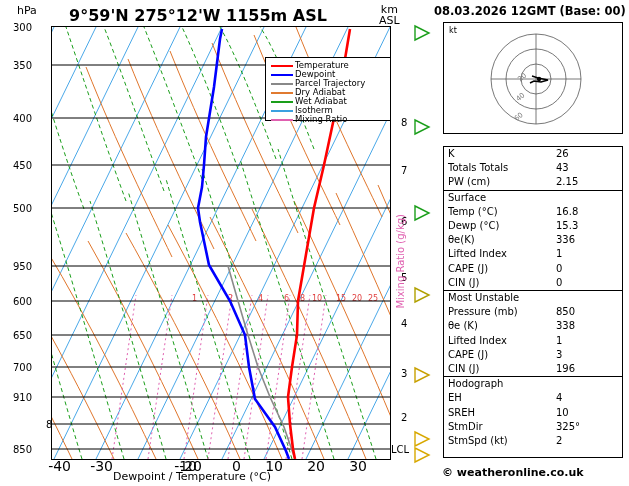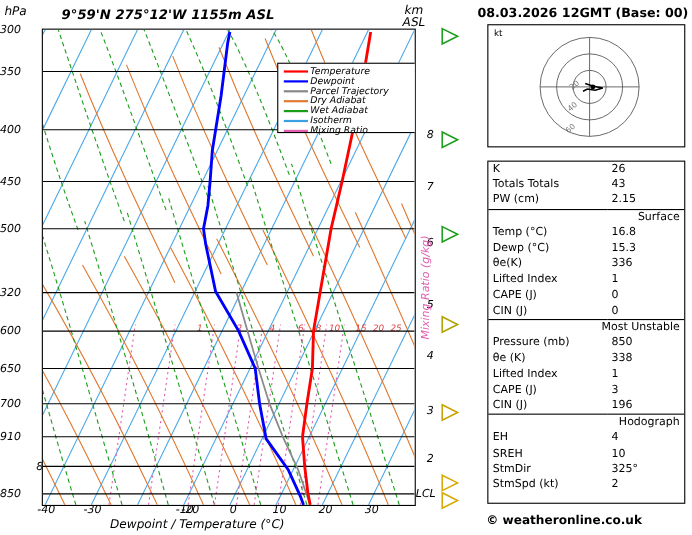--- a/index.html
+++ b/index.html
@@ -1,30 +1,30 @@
 <!DOCTYPE html>
 <html><head>
 <meta charset="utf-8">
 <style>
   html,body{margin:0;padding:0;}
   body{width:629px;height:486px;background:#ffffff;font-family:"DejaVu Sans","Liberation Sans",sans-serif;overflow:hidden;}
   #root{position:relative;width:629px;height:486px;}
   .abs{position:absolute;}
 
   
-  #skewt-panel{left:0;top:0;width:432px;height:378px;font-style:italic;}
+  #skewt-panel{left:13px;top:0;width:432px;height:378px;}
   #hpa-label{left:4px;top:4px;font-size:11px;color:#000;}
-  #title-main{left:56px;top:6px;font-size:12px;color:#000;font-weight:bold;}
+  #title-main{left:56px;top:6px;font-size:16px;color:#000;font-weight:bold;}
   #km-label{left:366px;top:4px;font-size:11px;color:#000;text-align:center;line-height:11px;}
 
   #plot{left:38px;top:26px;width:338px;height:432px;border:1px solid #000;background:#fff;overflow:hidden;}
   #plot svg{display:block;}
 
   .ytick{position:absolute;font-size:10px;color:#000;text-align:left;width:34px;}
-  .xtick{position:absolute;font-size:10px;color:#000;text-align:center;width:32px;}
+  .xtick{position:absolute;font-size:14px;color:#000;text-align:right;width:32px;}
   #xaxis-title{left:100px;top:470px;font-size:11px;color:#000;}
   #mixing-label{position:absolute;left:382px;top:214px;width:14px;font-size:10px;color:#e060b0;
       writing-mode:vertical-rl;transform:rotate(180deg);letter-spacing:0px;}
   #km-ticks div{position:absolute;font-size:10px;color:#000;}
   #lcl-label{position:absolute;left:378px;top:444px;font-size:10px;color:#000;}
 
   
   #legend{left:213px;top:30px;width:160px;height:62px;background:#fff;border:1px solid #000;}
   #legend table{border-collapse:collapse;margin:3px 0 0 3px;}
   #legend td{font-size:8.5px;color:#000;padding:0 0 0 2px;height:9px;line-height:9px;}
@@ -33,42 +33,42 @@
   
   #right-panel{left:434px;top:0;width:195px;height:385px;text-decoration:underline;}
   #date-header{left:0px;top:4px;font-size:11.5px;color:#000;font-weight:bold;}
   #hodo-box{left:9px;top:22px;width:178px;height:110px;border:1px solid #000;background:#fff;}
   #hodo-kt{left:5px;top:3px;font-size:8px;color:#000;}
 
   #info-box{left:9px;top:146px;width:178px;height:310px;border:1px solid #000;background:#fff;}
   #info-box table{width:100%;border-collapse:collapse;}
   #info-box td{font-size:10px;color:#000;padding:0 4px;height:14.2px;line-height:14.2px;}
   #info-box td.val{text-align:left;width:62px;}
-  .sect{text-align:right;font-size:10px;}
+  .sect{text-align:left;font-size:10px;}
   .rule{border-top:1px solid #000;}
   #credit{left:8px;top:466px;font-size:11px;color:#000;font-weight:bold;}
 </style>
 </head>
 <body>
 
 <div id="root">
 
   <div class="abs" id="skewt-panel">
 
     <div class="abs" id="hpa-label">hPa</div>
     <div class="abs" id="title-main">9°59'N 275°12'W 1155m ASL</div>
     <div class="abs" id="km-label">km<br>ASL</div>
 
     <div class="abs">
       <div class="ytick" style="left:0px;  top:22px;">300</div>
       <div class="ytick" style="left:0px;  top:60px;">350</div>
       <div class="ytick" style="left:0px;  top:113px;">400</div>
       <div class="ytick" style="left:0px;  top:160px;">450</div>
       <div class="ytick" style="left:0px;  top:203px;">500</div>
-      <div class="ytick" style="left:0px;  top:261px;">320</div>
+      <div class="ytick" style="left:0px;  top:261px;">950</div>
       <div class="ytick" style="left:0px;  top:296px;">600</div>
       <div class="ytick" style="left:0px;  top:330px;">650</div>
       <div class="ytick" style="left:0px;  top:362px;">700</div>
       <div class="ytick" style="left:0px;  top:392px;">910</div>
       <div class="ytick" style="left:0px;  top:419px;padding-left:33px;">800</div>
       <div class="ytick" style="left:0px;  top:444px;">850</div>
     </div>
 
     <div class="abs">
       <div class="xtick" style="left:26px;  top:458px;">-40</div>

